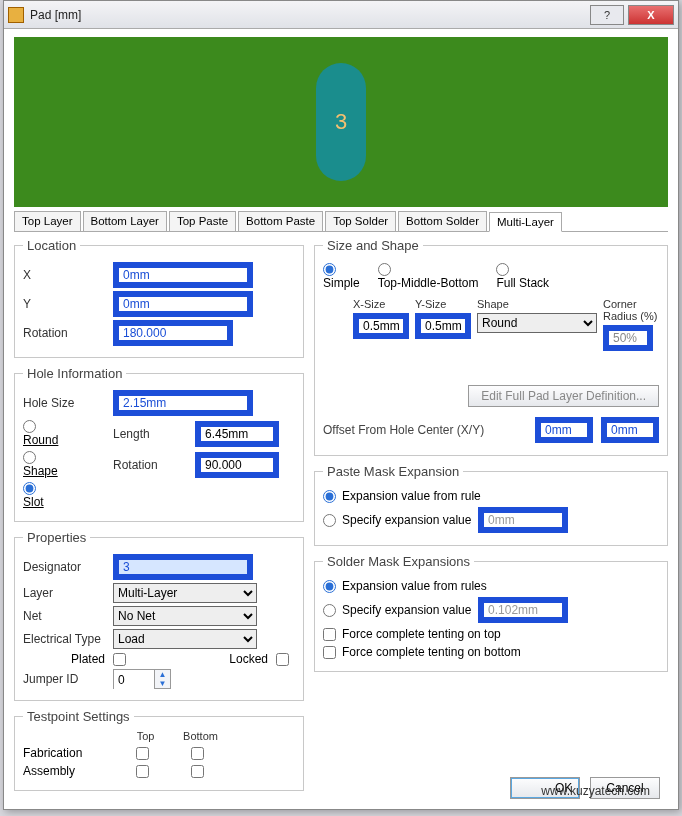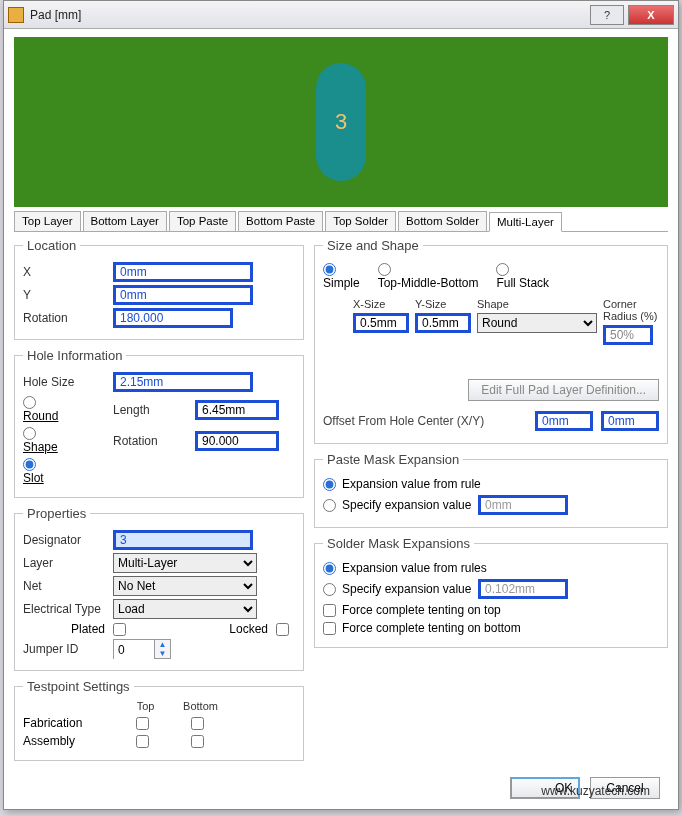--- a/index.html
+++ b/index.html
@@ -17,21 +17,21 @@
 .tabs { display:flex; border-bottom:1px solid #aaa; margin-bottom:6px; }
 .tab { padding:3px 7px; border:1px solid #aaa; border-bottom:none; background:#f4f4f4; margin-right:2px; cursor:pointer; font-size:11.5px; }
 .tab.active { background:#fff; font-weight:500; border-bottom:1px solid #fff; position:relative; top:1px; }
 .cols { display:flex; gap:10px; }
 .col { flex:1; }
 fieldset { border:1px solid #c8c8c8; margin:0 0 8px 0; padding:6px 8px 8px 8px; }
 legend { color:#444; padding:0 4px; font-size:13px; }
 .row { display:flex; align-items:center; margin:3px 0; }
 .lbl { width:90px; color:#333; }
 .lbl-s { width:72px; color:#333; }
-input[type=text] { border:3px solid #1d4ed8; height:20px; padding:1px 4px; background:#fff; }
+input[type=text] { border:6px solid #1d4ed8; height:20px; padding:7px 4px; background:#fff; }
 input.blue { color:#1a4ed6; }
 select { border:1px solid #666; height:20px; background:#eee; }
 .radio, .chk { width:13px; height:13px; margin:0 6px 0 0; accent-color:#2a6fd6; }
 .hradios .row { margin:4px 0; }
 .lenrow { display:flex; align-items:center; gap:10px; }
 .radgrp { display:flex; gap:18px; align-items:center; margin:4px 0 8px 0; flex-wrap:wrap; }
 .radlbl { display:flex; cursor:pointer;flex-direction:column; }
 .ssgrid { display:flex; gap:6px; margin-top:2px; }
 .sscol { display:flex; flex-direction:column; }
 .sshead { font-size:11px; color:#333; margin-bottom:3px; }

